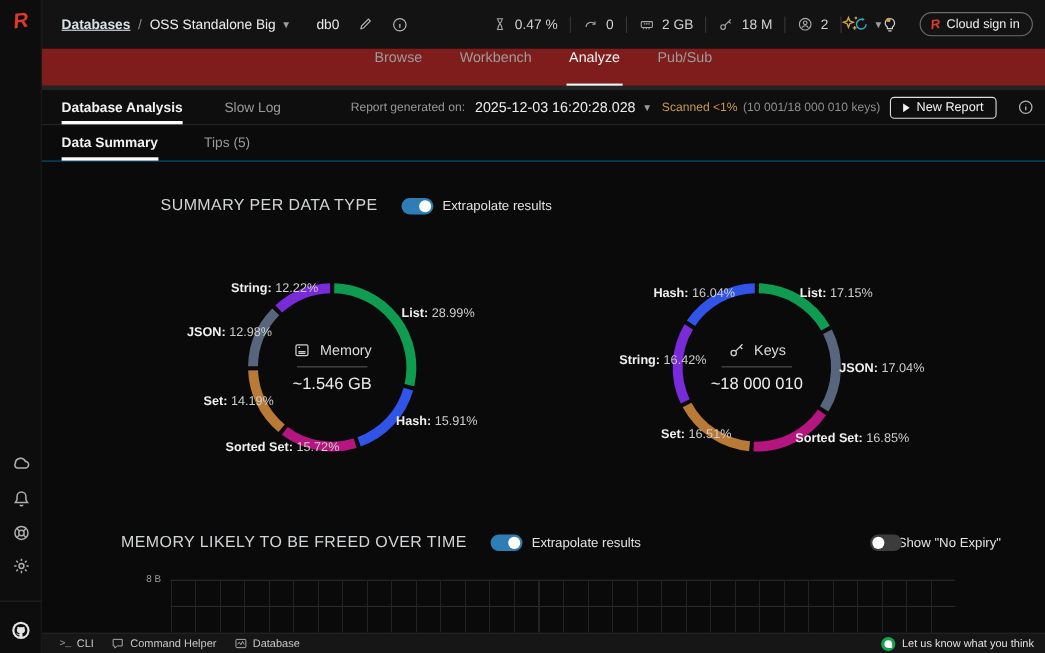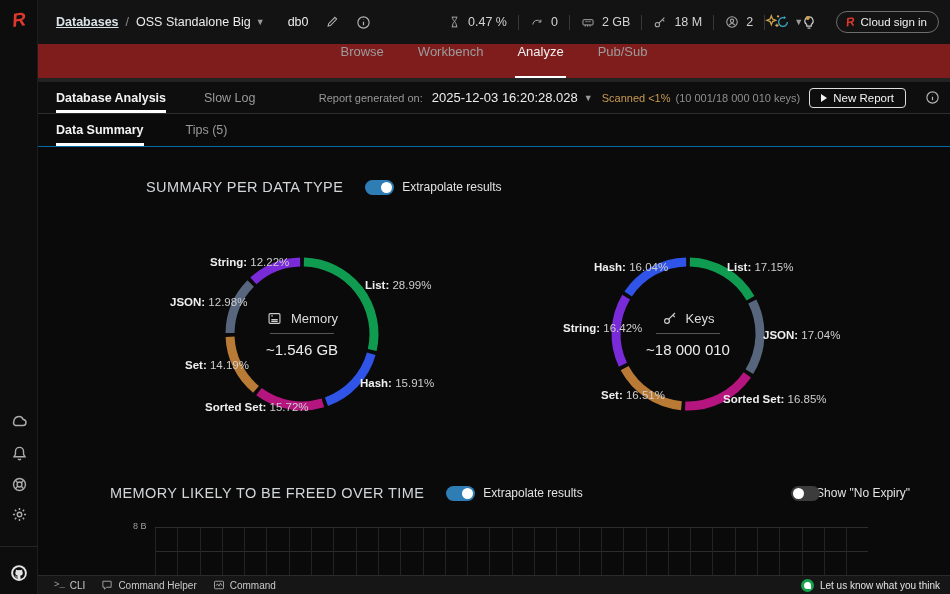--- a/index.html
+++ b/index.html
@@ -383,21 +383,21 @@
         <svg width="12" height="12" viewBox="0 0 16 16">
             <path d="M2.5 3h11v8h-6l-3 2.6V11h-2z"></path>
           </svg>
         <span>Command Helper</span>
       </span>
       <span class="foot-item">
         <svg width="12" height="12" viewBox="0 0 16 16">
             <rect x="2" y="3" width="12" height="10" rx="1"></rect>
             <path d="M4 9l2-2.5 2 3 2-4 2 3.5"></path>
           </svg>
-        <span>Command</span>
+        <span>Database</span>
       </span>
       <span class="feedback">
         <span class="fb-ic"></span>
         <span>Let us know what you think</span>
       </span>
     </div>
   </div>
 </div>
 
 </body></html>

